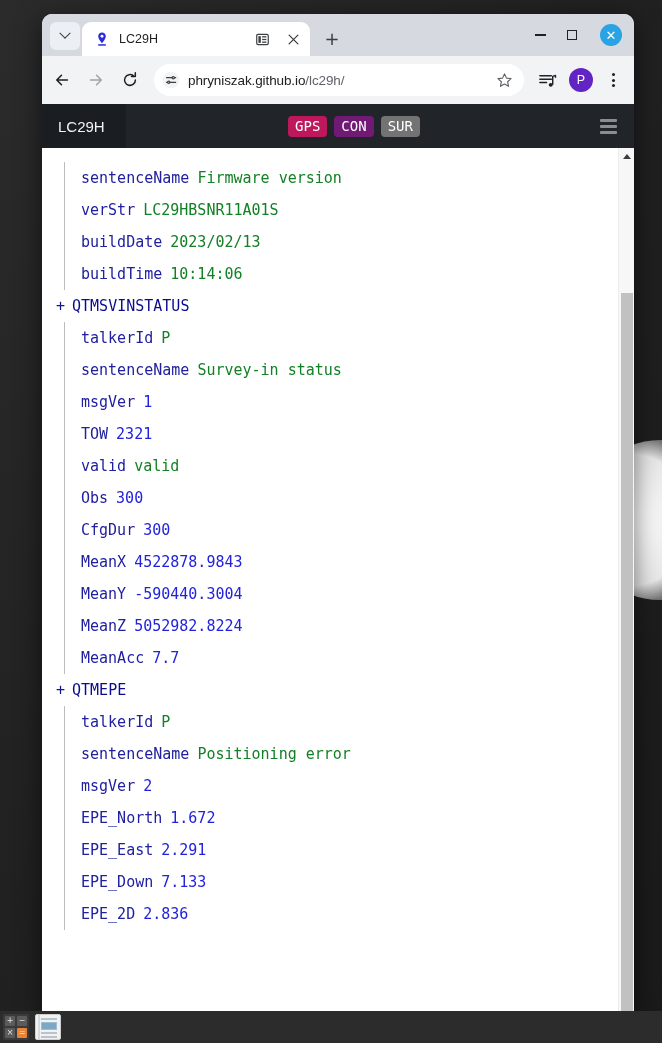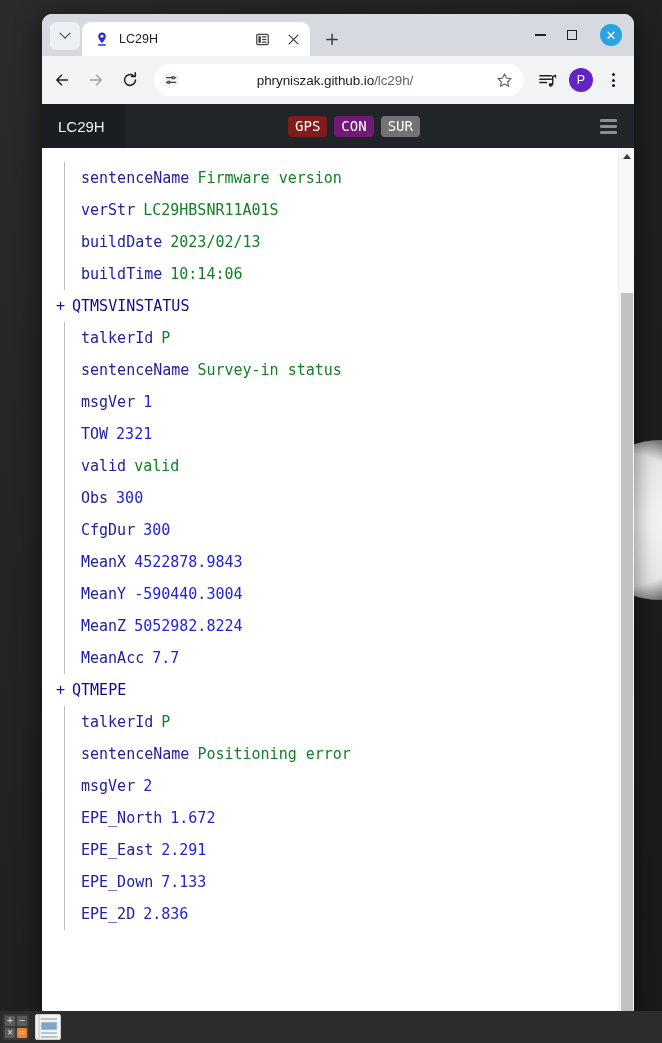--- a/index.html
+++ b/index.html
@@ -221,21 +221,20 @@
     flex: 1;
     height: 32px;
     background: #ffffff;
     border-radius: 16px;
     display: flex;
     align-items: center;
     padding: 0 6px 0 8px;
     gap: 8px;
     margin: 16px 6px;
     cursor: text;
-    text-align: center;
   }
   #site-settings-icon { width: 18px; height: 18px; flex: none; }
   #url-text {
     flex: 1;
     font-size: 13.5px;
     color: #202124;
     white-space: nowrap;
     overflow: hidden;
     letter-spacing: -.1px;
   }
@@ -498,21 +497,21 @@
           <i></i>
           <i></i>
       </div>
     </div>
 
     <div id="viewport">
 
       <div id="app-navbar">
         <div id="app-brand">LC29H</div>
         <div id="app-badges">
-          <span class="badge" style="background: #7f1d1d;">GPS</span>
+          <span class="badge" style="background: #be185d;">GPS</span>
           <span class="badge" style="background: #701a75;">CON</span>
           <span class="badge" style="background: #737373;">SUR</span>
         </div>
         <div id="app-menu-toggle">
           <i></i>
             <i></i>
             <i></i>
         </div>
       </div>
 

